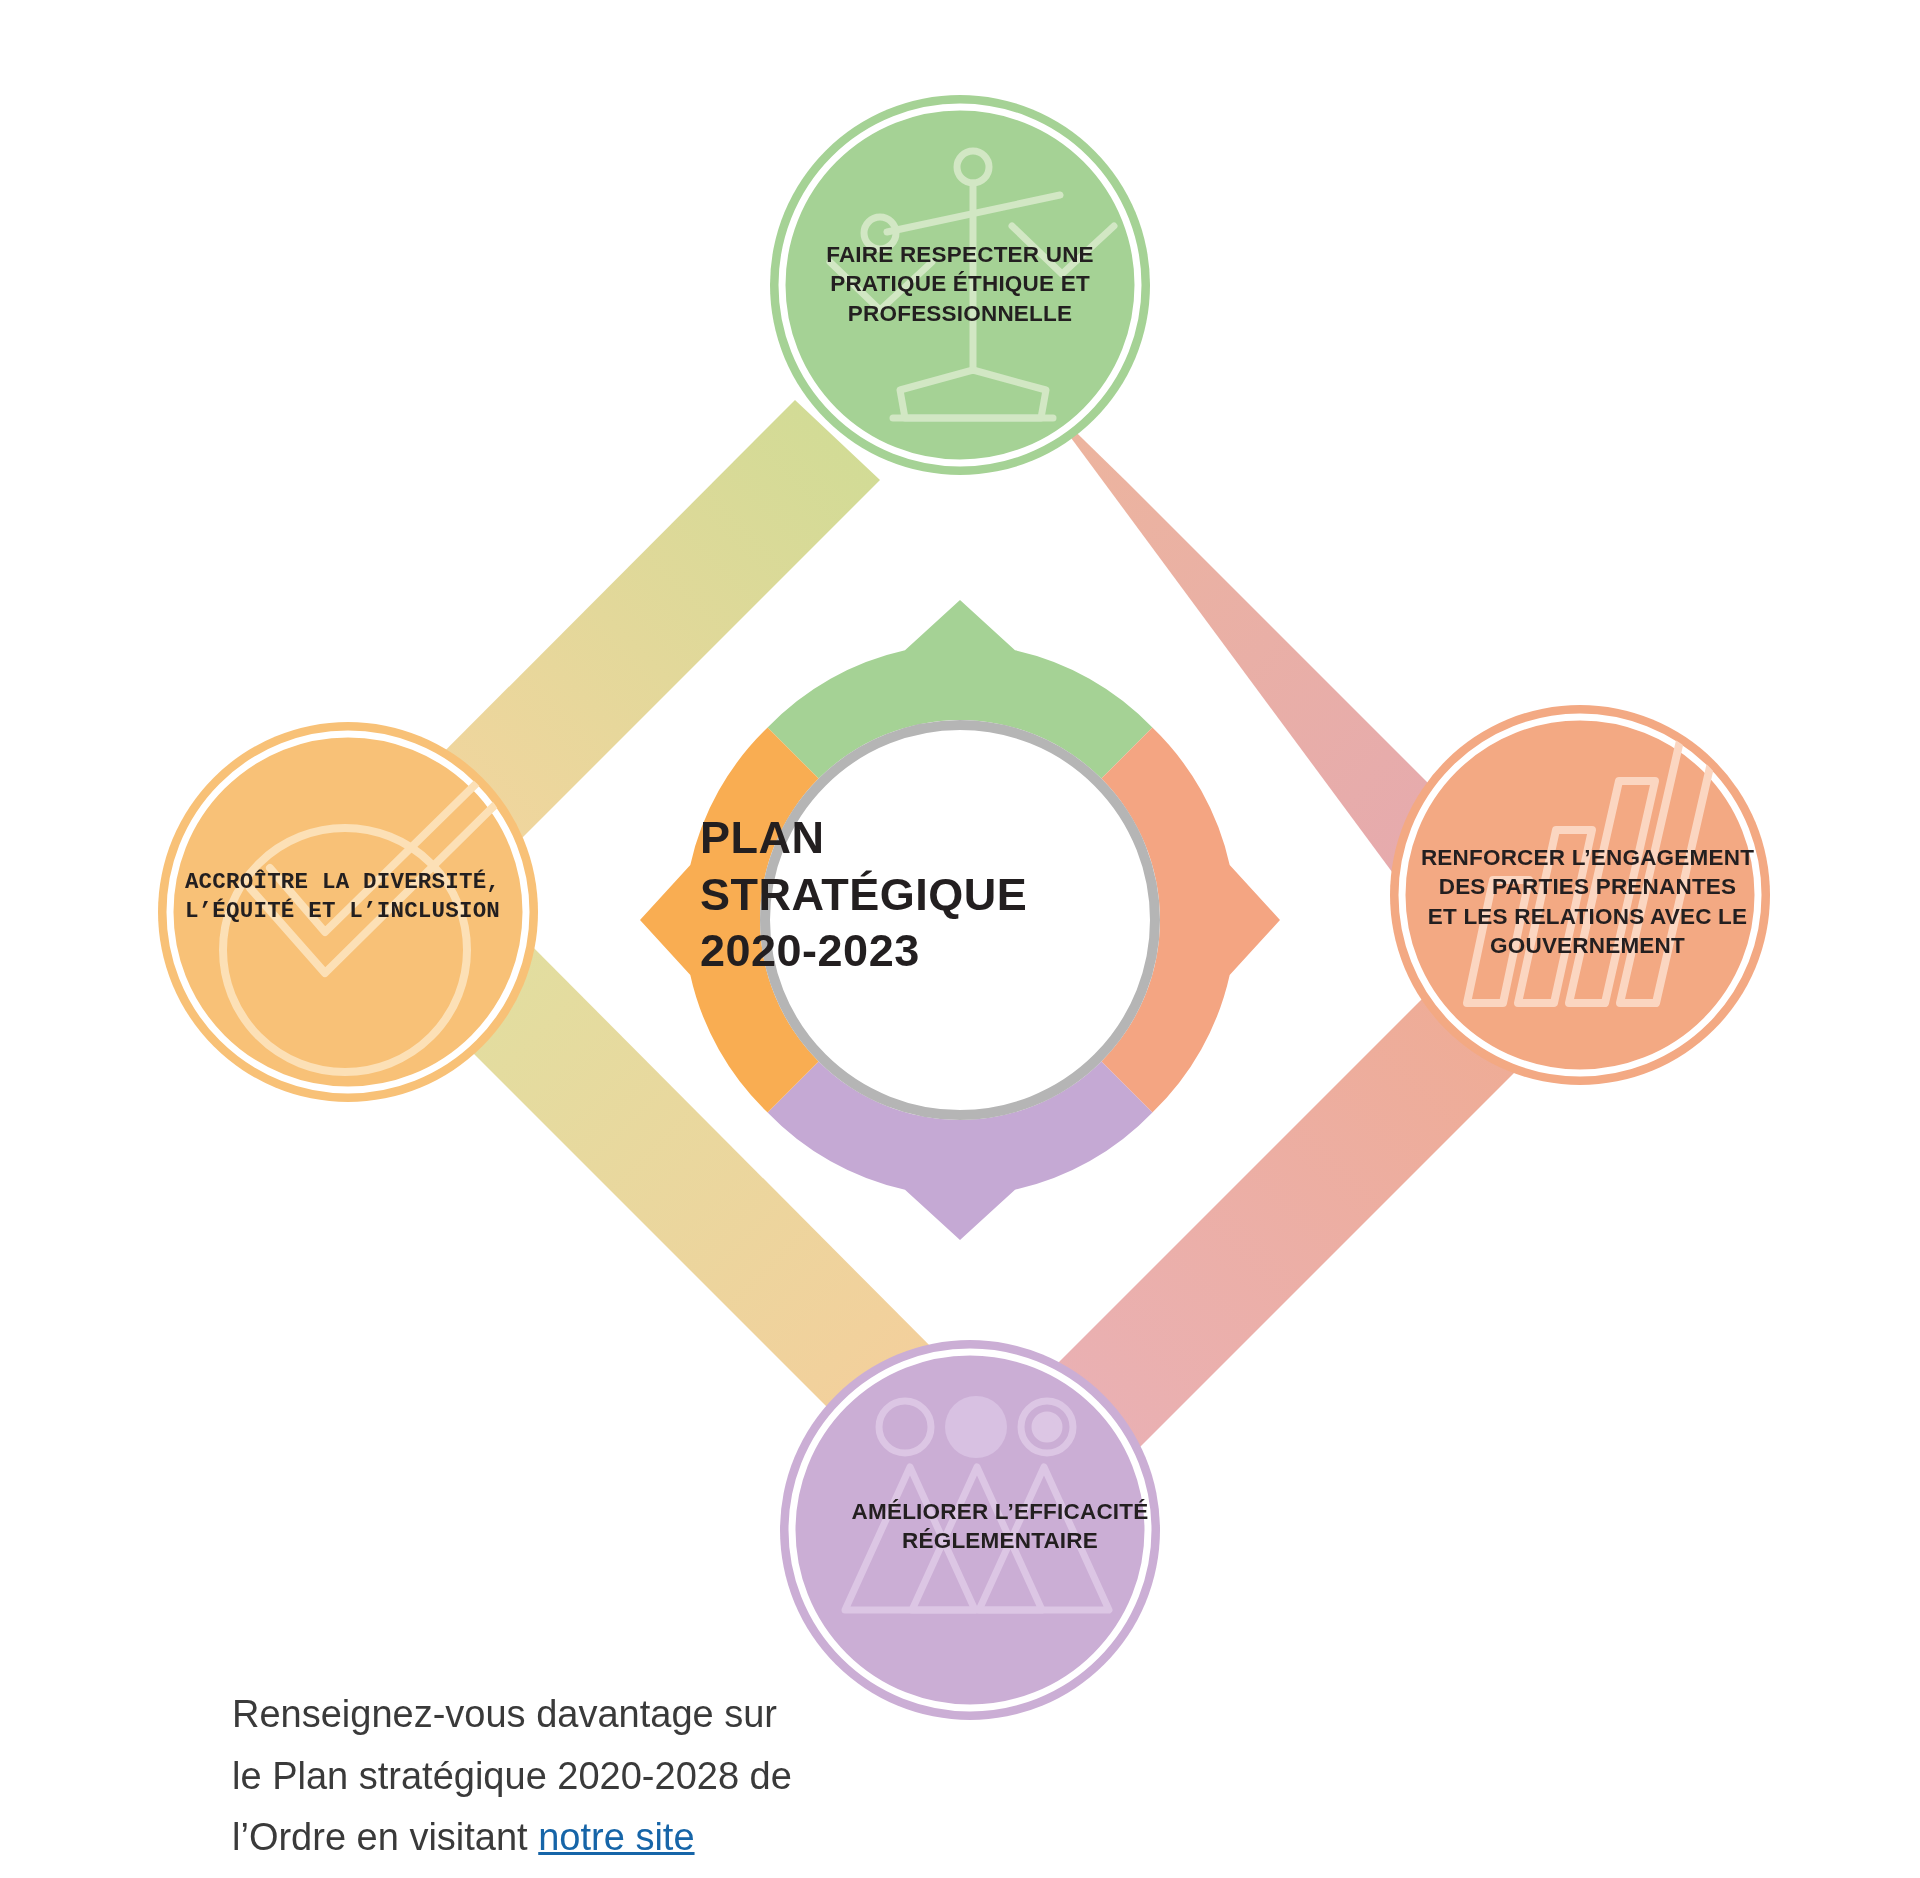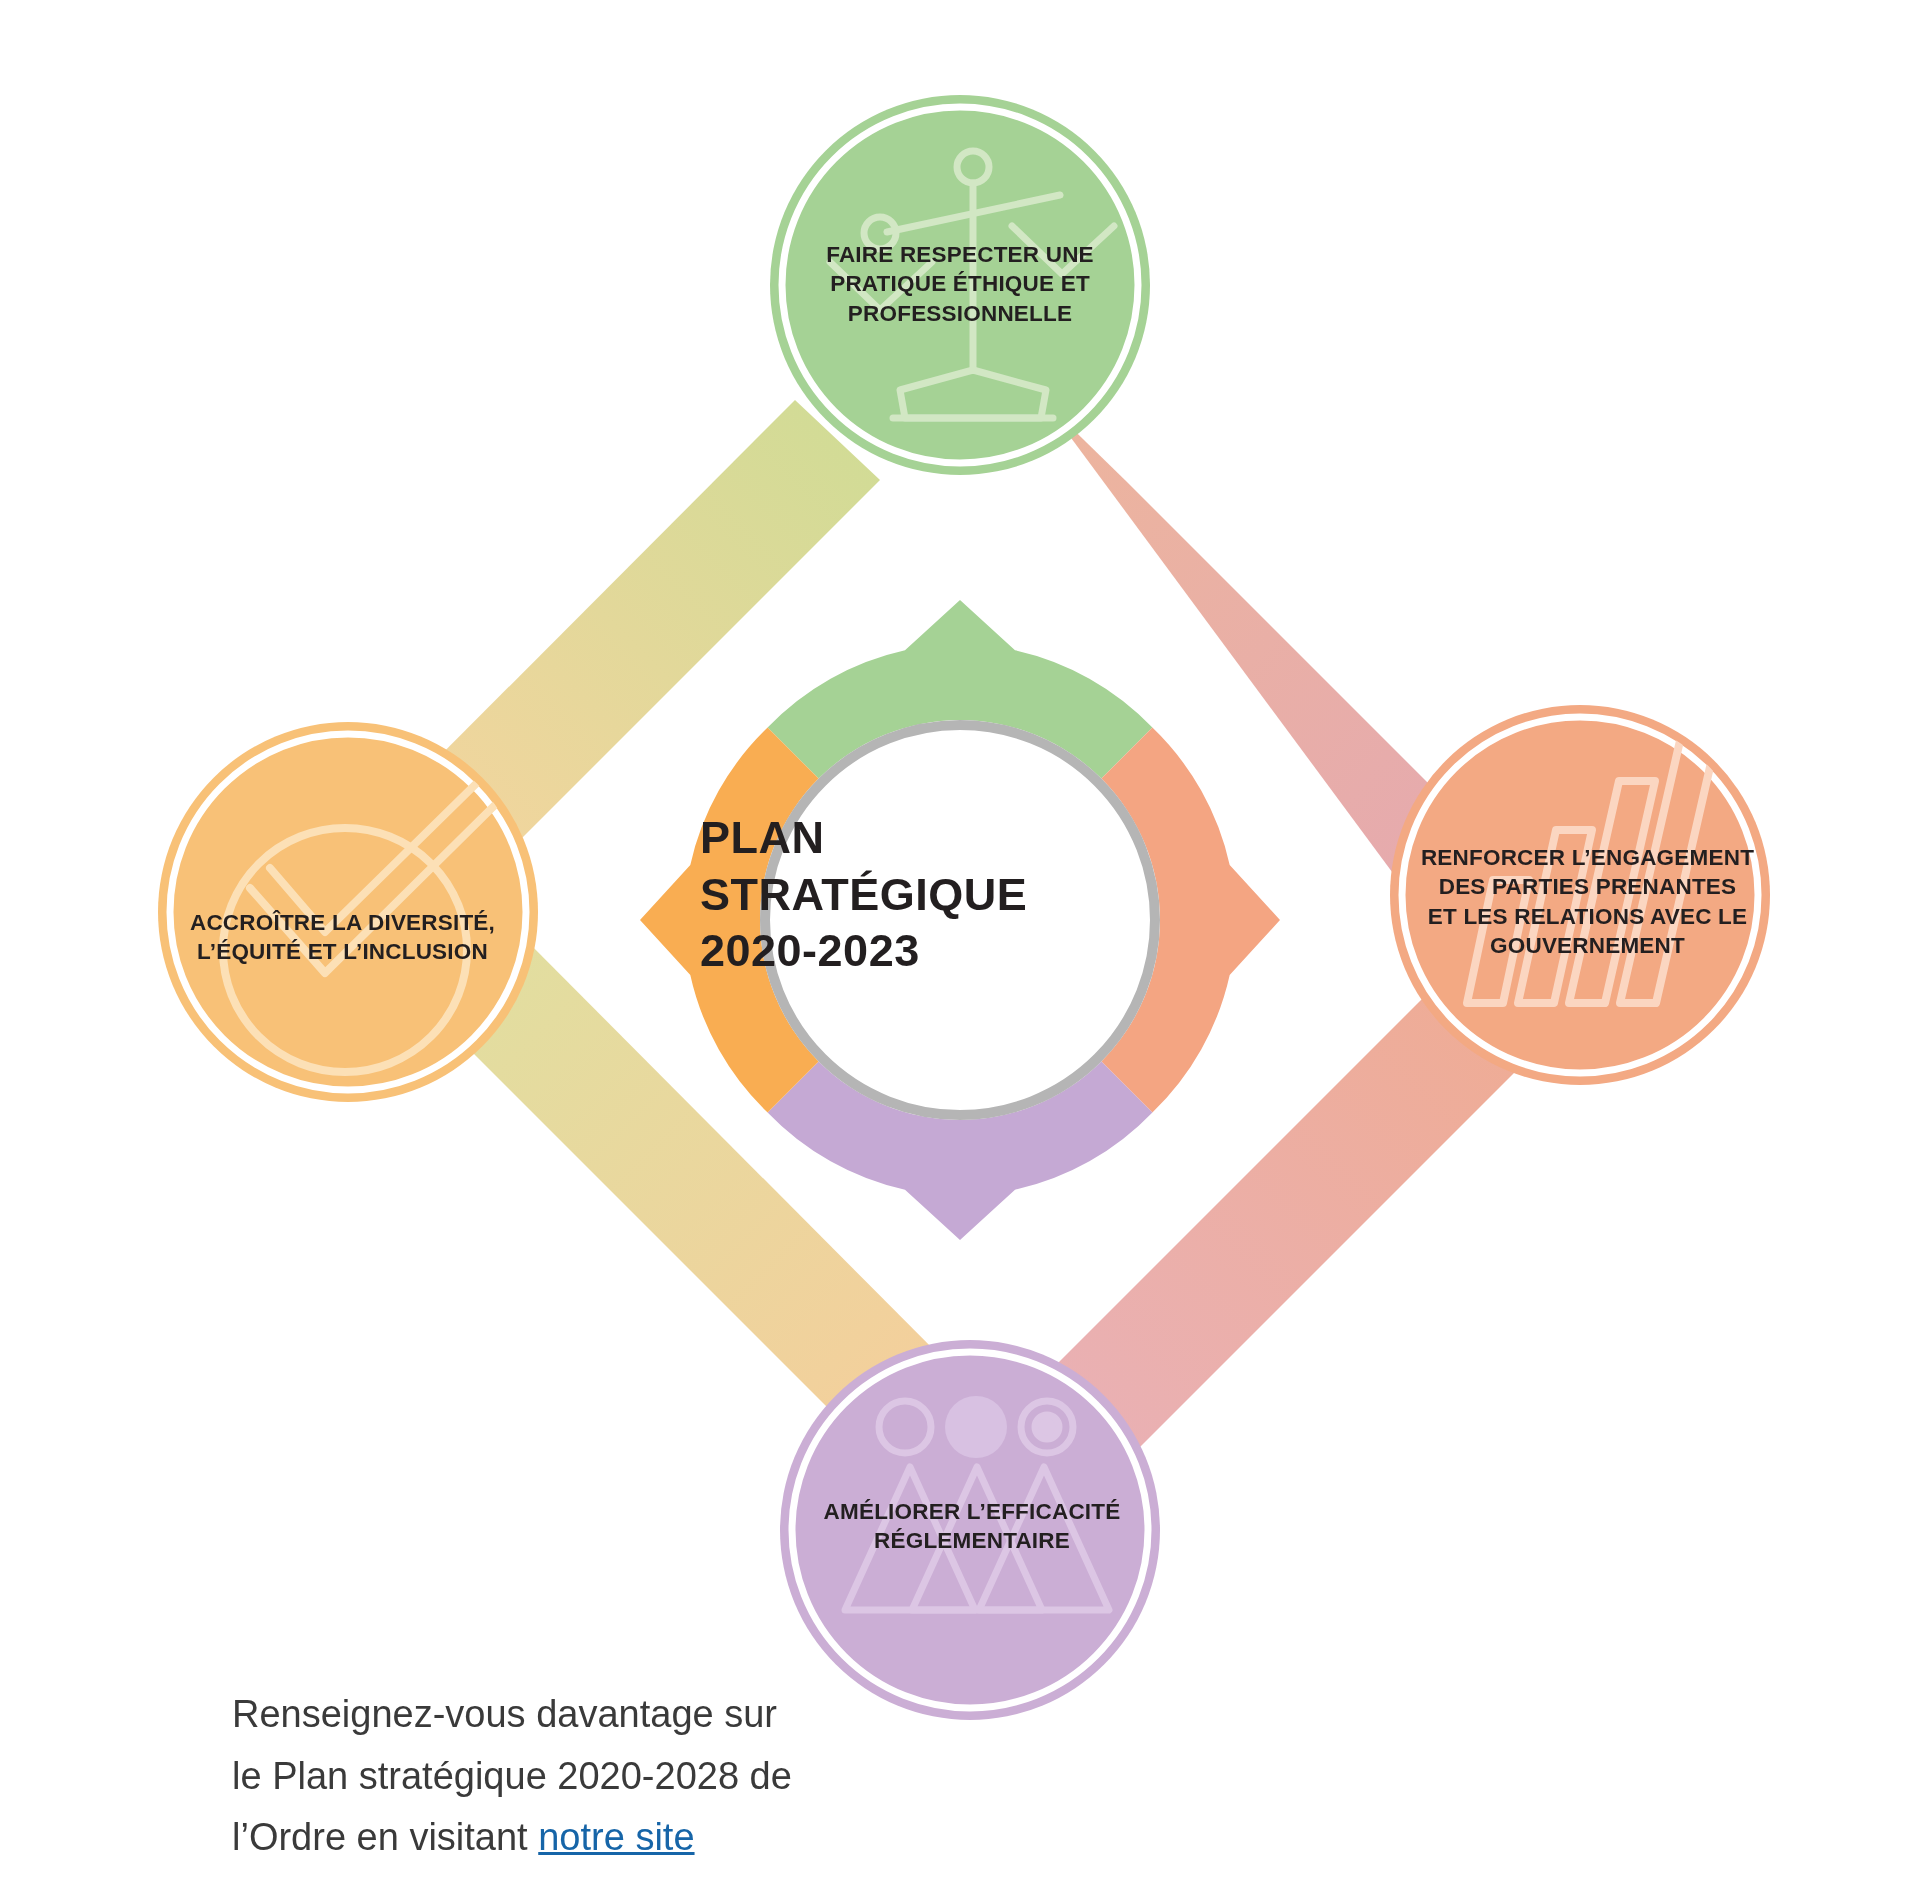--- a/index.html
+++ b/index.html
@@ -32,23 +32,23 @@
     color: #231f20;
     font-family: "Liberation Sans", sans-serif;
     font-weight: bold;
     font-size: 22.5px;
     line-height: 1.30;
     letter-spacing: 0.2px;
     white-space: pre-line;
     pointer-events: none;
   }
   #label-top   { left: 770px;  top: 240px;  width: 380px; }
-  #label-left  { left: 145px;  top: 908px;  width: 395px; }
+  #label-left  { left: 145px;  top: 868px;  width: 395px; font-family: Liberation Mono, monospace; }
   #label-right { left: 1395px; top: 843px;  width: 385px; }
-  #label-bottom{ left: 772px;  top: 1497px; width: 400px; }
+  #label-bottom{ left: 800px;  top: 1497px; width: 400px; }
 
   #center-title {
     position: absolute;
     left: 700px;
     top: 810px;
     width: 420px;
     text-align: left;
     color: #231f20;
     font-family: "Liberation Sans", sans-serif;
     font-weight: bold;

